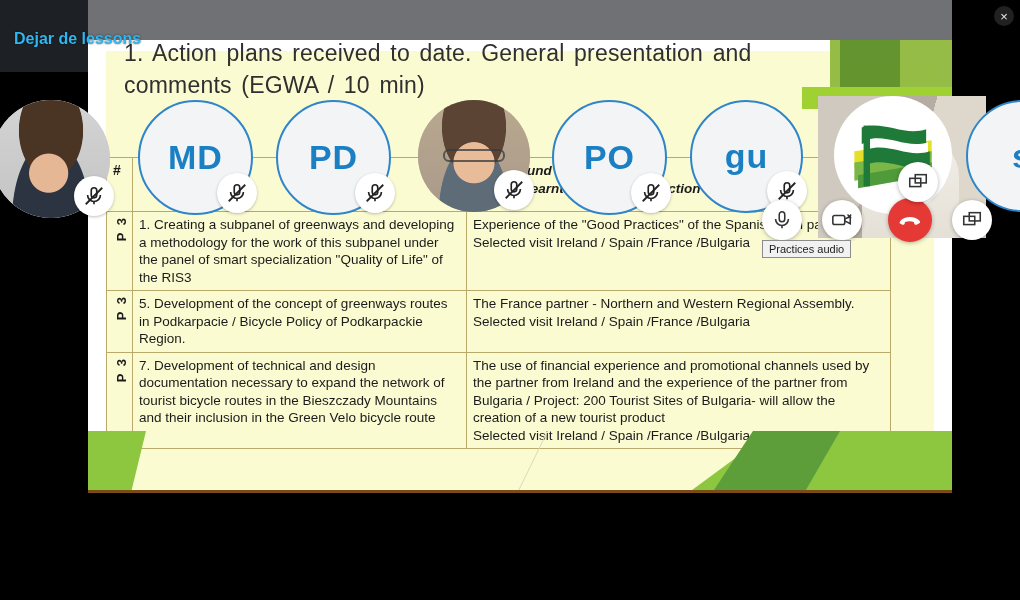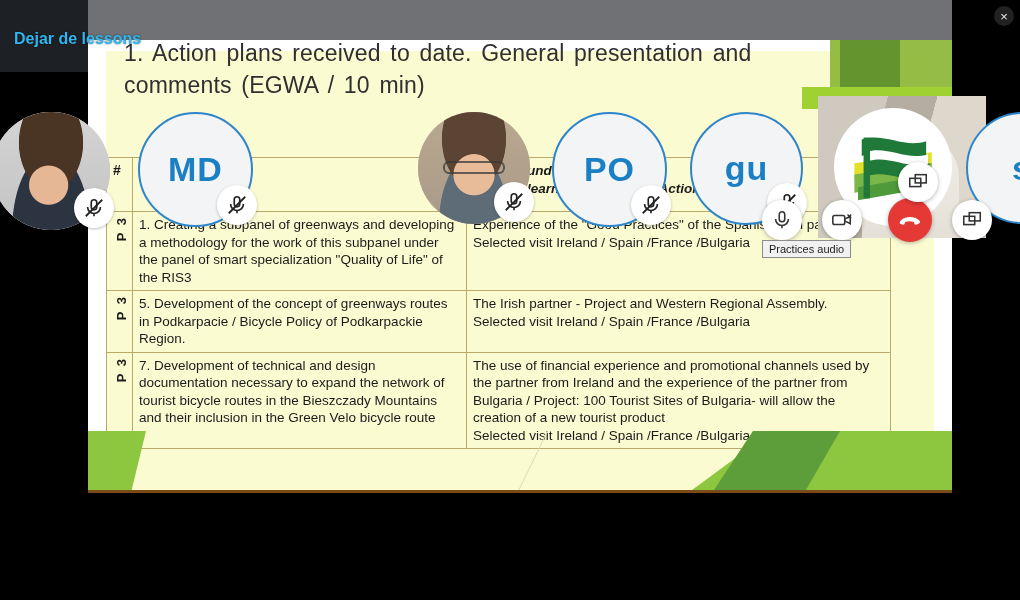--- a/index.html
+++ b/index.html
@@ -152,21 +152,21 @@
 
   #rec-banner {
     position: absolute; left: 14px; top: 30px;
     font-size: 16px; font-weight: bold;
     color: #30b6f0;
     text-shadow: 0 0 2px rgba(0,0,0,.6);
     z-index: 60;
   }
 
   
-  #participants { position: absolute; left:0; top:12px; width:1020px; height:240px; z-index: 40; }
+  #participants { position: absolute; left:0; top:0; width:1020px; height:240px; z-index: 40; }
   .tile {
     position: absolute;
     border-radius: 50%;
     overflow: visible;
   }
   .tile .bubble {
     position: absolute; inset: 0;
     border-radius: 50%;
     display: flex; align-items: center; justify-content: center;
     overflow: hidden;
@@ -308,29 +308,29 @@
             <td class="col-title">1. Creating a subpanel of greenways and developing a methodology for the work of this subpanel under the panel of smart specialization "Quality of Life" of the RIS3</td>
             <td class="col-bg">
               <span class="cell-line">Experience of the "Good Practices" of the Spanish Irish partner.</span>
               <span class="cell-line">Selected visit Ireland / Spain /France /Bulgaria</span>
             </td>
           </tr>
           <tr>
             <td class="col-num"><span class="rowmark">P 3</span></td>
             <td class="col-title">5. Development of the concept of greenways routes in Podkarpacie / Bicycle Policy of Podkarpackie Region.</td>
             <td class="col-bg">
-              <span class="cell-line">The Irish partner - Project and Western Regional Assembly.</span>
+              <span class="cell-line">The France partner - Northern and Western Regional Assembly.</span>
               <span class="cell-line">Selected visit Ireland / Spain /France /Bulgaria</span>
             </td>
           </tr>
           <tr>
             <td class="col-num"><span class="rowmark">P 3</span></td>
             <td class="col-title">7. Development of technical and design documentation necessary to expand the network of tourist bicycle routes in the Bieszczady Mountains and their inclusion in the Green Velo bicycle route</td>
             <td class="col-bg">
-              <span class="cell-line">The use of financial experience and promotional channels used by the partner from Ireland and the experience of the partner from Bulgaria / Project: 100 Tourist Sites of Bulgaria-  will allow the creation of a new tourist product</span>
+              <span class="cell-line">The use of financial experience and promotional channels used by the partner from Ireland and the experience of the partner from Bulgaria / Project: 200 Tourist Sites of Bulgaria-  will allow the creation of a new tourist product</span>
               <span class="cell-line">Selected visit Ireland / Spain /France /Bulgaria</span>
             </td>
           </tr>
         </tbody>
     </table>
 
     <div class="deco-b-left"></div>
     <div class="deco-b-right"></div>
     <div class="deco-b-right2"></div>
     <div class="deco-b-hair"></div>
@@ -361,20 +361,33 @@
             <rect x="9" y="3" width="6" height="11" rx="3"></rect>
             <path d="M5 11a7 7 0 0 0 14 0"></path>
             <line x1="12" y1="18" x2="12" y2="21"></line>
             <line x1="3" y1="21" x2="21" y2="3" stroke-width="2"></line>
           </svg>
         </div>
       </div>
       <div class="tile initials" style="left: 138px; top: 100px; width: 115px; height: 115px;">
         <div class="bubble">
           <span class="initials-text">MD</span>
+        </div>
+        <div class="mic-badge">
+          <svg viewBox="0 0 24 24" fill="none" stroke="#222" stroke-width="1.8">
+            <rect x="9" y="3" width="6" height="11" rx="3"></rect>
+            <path d="M5 11a7 7 0 0 0 14 0"></path>
+            <line x1="12" y1="18" x2="12" y2="21"></line>
+            <line x1="3" y1="21" x2="21" y2="3" stroke-width="2"></line>
+          </svg>
+        </div>
+      </div>
+      <div class="tile initials" style="left: 276px; top: 100px; width: 115px; height: 115px;">
+        <div class="bubble">
+          <span class="initials-text">PD</span>
         </div>
         <div class="mic-badge">
           <svg viewBox="0 0 24 24" fill="none" stroke="#222" stroke-width="1.8">
             <rect x="9" y="3" width="6" height="11" rx="3"></rect>
             <path d="M5 11a7 7 0 0 0 14 0"></path>
             <line x1="12" y1="18" x2="12" y2="21"></line>
             <line x1="3" y1="21" x2="21" y2="3" stroke-width="2"></line>
           </svg>
         </div>
       </div>

